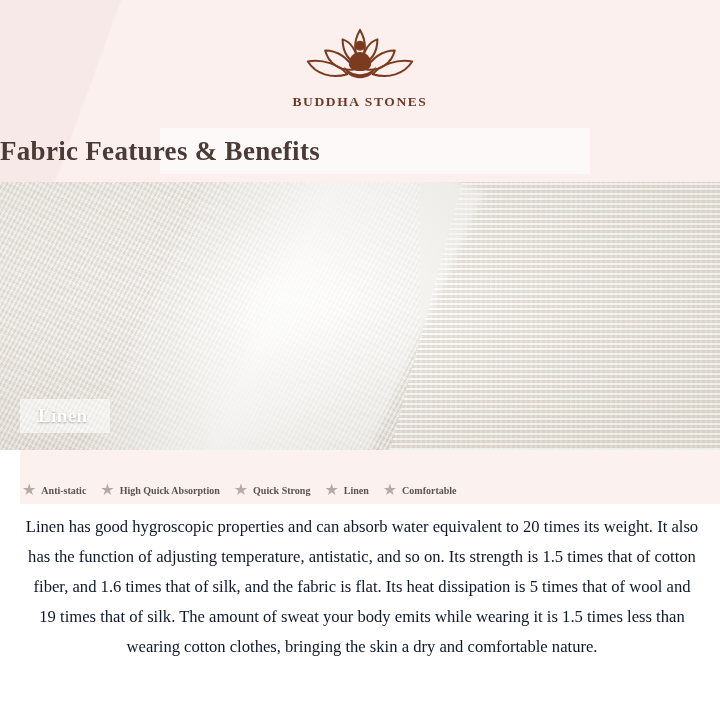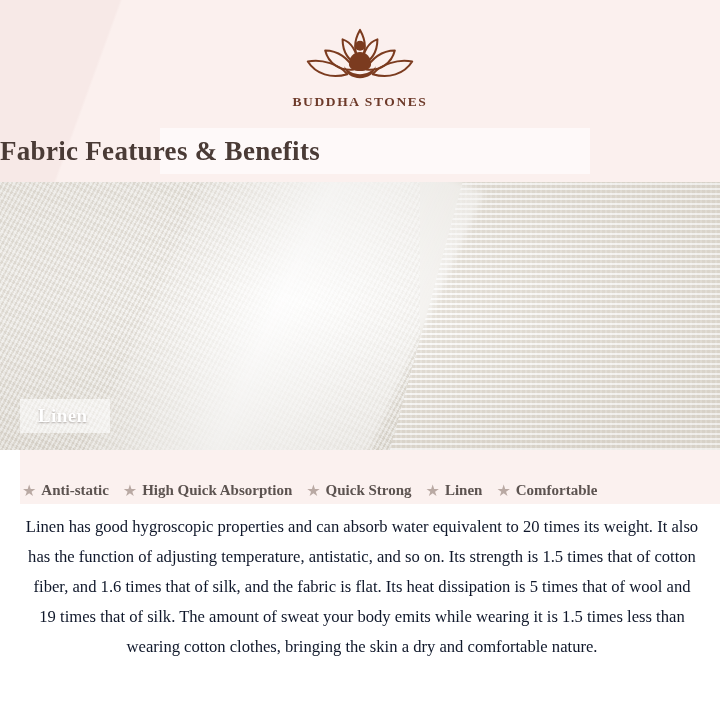--- a/index.html
+++ b/index.html
@@ -179,21 +179,21 @@
     white-space: nowrap;
   }
   .star {
     color: #b9a9a3;
     font-size: 16px;
     line-height: 1;
   }
   .feature-label {
     font-family: "Liberation Serif", serif;
     font-weight: bold;
-    font-size: 15px;
+    font-size: 10px;
     color: #5c5350;
   }
 
   .body-text {
     position: absolute;
     left: 24px;
     top: 62px;
     width: 676px;
     font-family: "Liberation Serif", serif;
     font-size: 16.6px;

